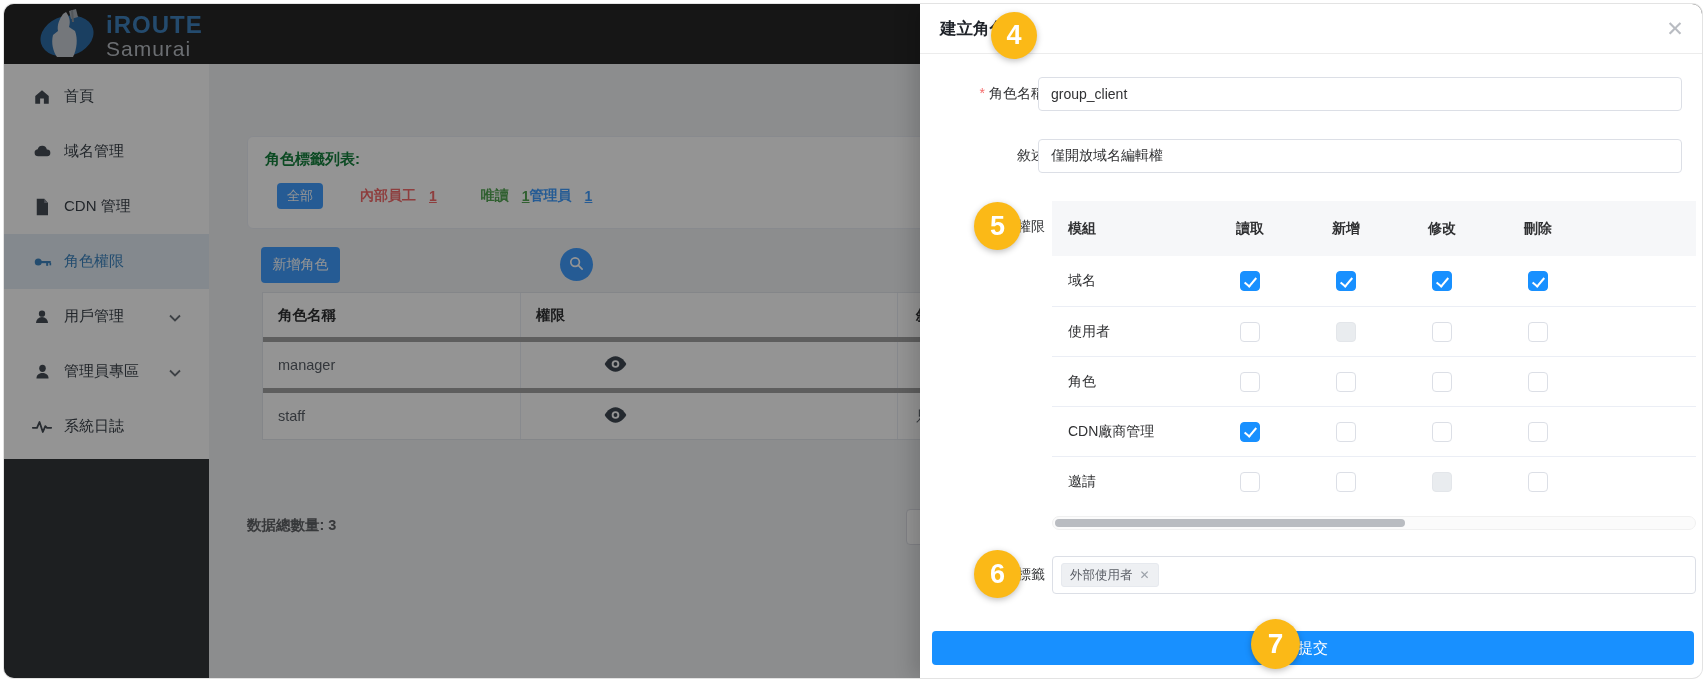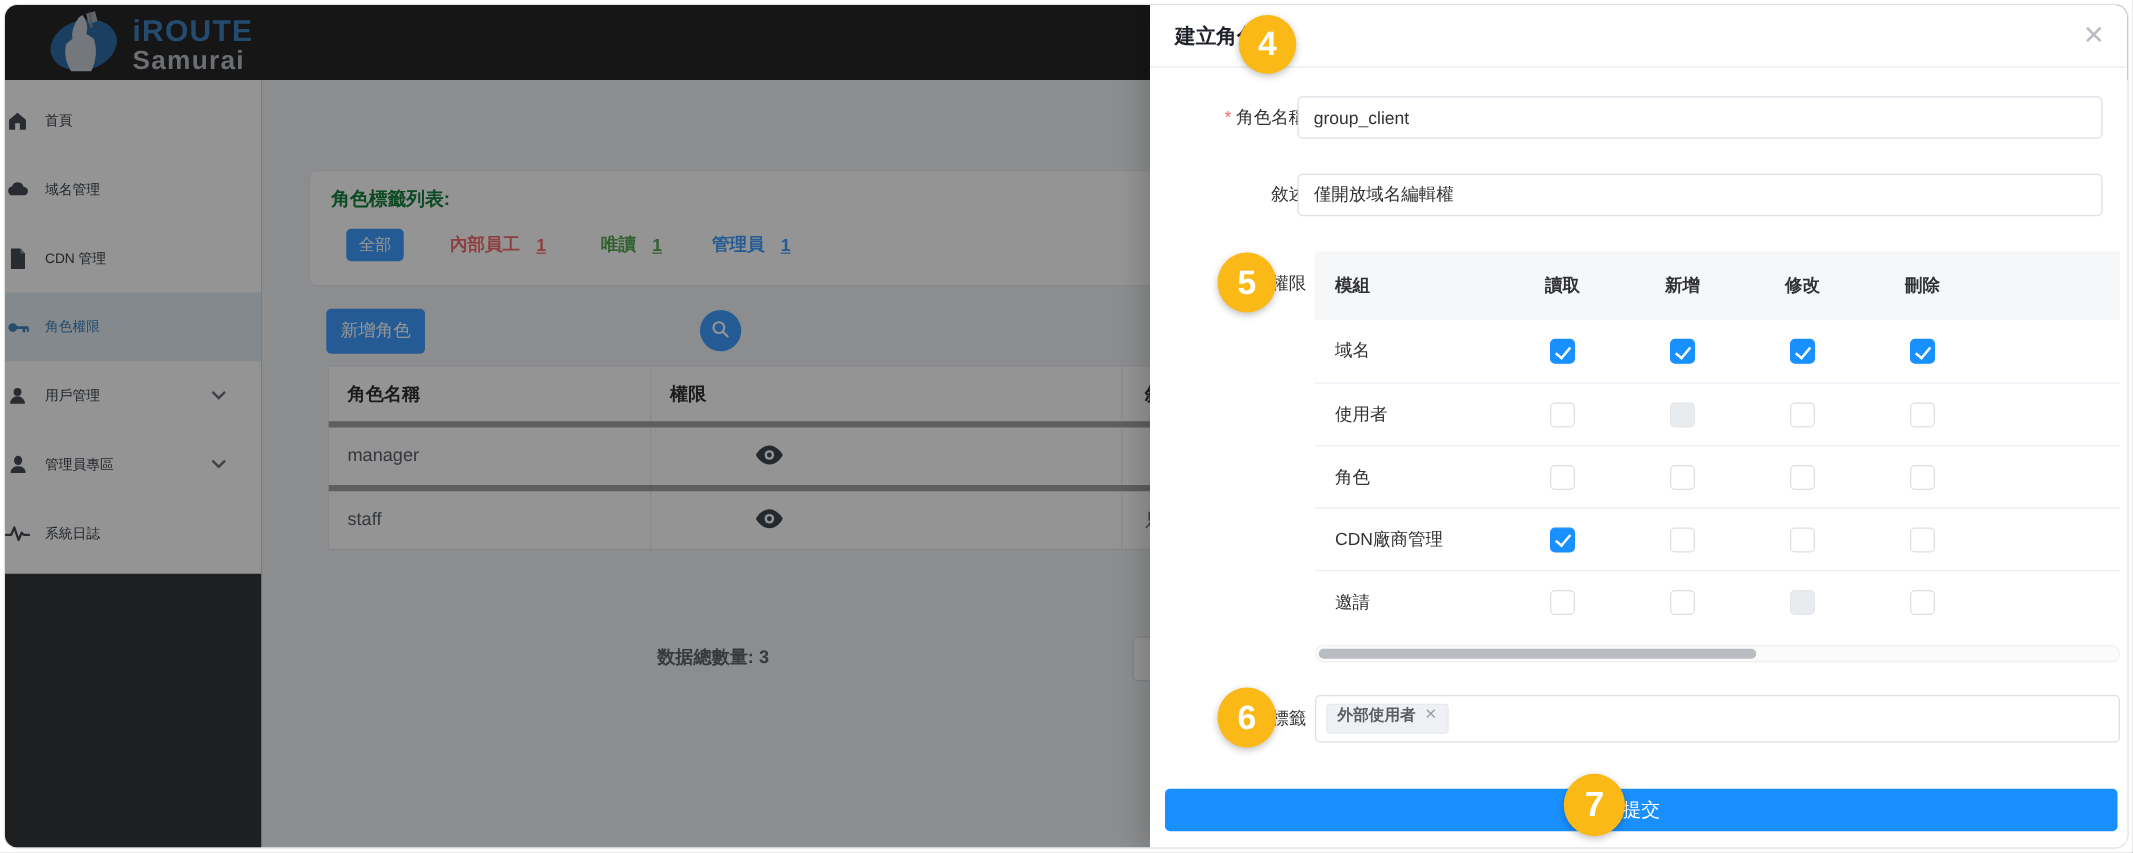--- a/index.html
+++ b/index.html
@@ -5,57 +5,57 @@
   * { margin:0; padding:0; box-sizing:border-box; }
   html,body { width:1706px; height:682px; background:#ffffff; font-family:"Liberation Sans","DejaVu Sans",sans-serif; }
   .frame { position:relative; width:1706px; height:682px; background:#fff; }
   .screen { position:absolute; left:4px; top:4px; width:1698px; height:674px; border-radius:10px; overflow:hidden; background:#f2f3f5; box-shadow:0 0 0 1px #e3e3e3; }
 
   
   .app-header { position:absolute; left:0; top:0; width:100%; height:60px; background:#262626; z-index:5; }
   .logo { position:absolute; left:28px; top:4px; display:flex; align-items:center; gap:8px; }
   .logo-text { display:flex; flex-direction:column; line-height:1.05; }
   .brand1 { color:#3f82bd; font-size:24px; font-weight:bold; letter-spacing:1px; }
-  .brand2 { color:#b9bec4; font-size:21px; font-weight:bold; letter-spacing:1px; }
+  .brand2 { color:#b9bec4; font-size:21px; font-weight:normal; letter-spacing:1px; }
 
   
   .sidebar { position:absolute; left:0; top:60px; width:205px; bottom:0; background:#333639; z-index:5; }
   .side-menu { background:#ffffff; padding:5px 0; }
-  .side-item { height:55px; display:flex; align-items:center; cursor:pointer; color:#3c434b; font-size:11px; position:relative; }
+  .side-item { height:55px; display:flex; align-items:center; padding-left:28px; cursor:pointer; color:#3c434b; font-size:15px; position:relative; }
   .side-item .s-icon { width:20px; height:20px; margin-right:12px; display:flex; align-items:center; justify-content:center; }
   .side-item.active { background:#e4edf4; color:#3d84c0; }
   .side-chevron { position:absolute; right:28px; color:#6a7077; }
 
   
   .main { position:absolute; left:205px; top:60px; right:0; bottom:0; background:#f2f3f5; z-index:4; }
   .tag-card { position:absolute; left:38px; top:72px; width:780px; height:93px; background:#fff; border:1px solid #ebeef5; border-radius:6px; }
   .tag-card-title { position:absolute; left:17px; top:13px; font-size:15px; font-weight:bold; color:#15803d; }
   .chip-row { position:absolute; left:0; top:46px; width:100%; display:flex; align-items:center; }
   .chip-all { margin-left:29px; width:46px; height:26px; background:#409EFF; color:#fff; border-radius:4px; display:flex; align-items:center; justify-content:center; font-size:13px; cursor:pointer; }
   .filter-group { display:flex; align-items:center; cursor:pointer; }
-  .fg1 { margin-left:37px; } .fg2 { margin-left:44px; } .fg3 { margin-left:40px; }
+  .fg1 { margin-left:37px; } .fg2 { margin-left:44px; } .fg3 { }
   .filter-label { font-size:14px; font-weight:bold; }
   .filter-count { font-size:14px; font-weight:bold; text-decoration:underline; margin-left:13px; }
   .c-red { color:#F56C6C; } .c-green { color:#53A653; } .c-blue { color:#409EFF; }
 
   .toolbar-add { position:absolute; left:52px; top:183px; width:79px; height:36px; background:#409EFF; border:none; color:#fff; font-size:14px; border-radius:4px; cursor:pointer; }
   .toolbar-search { position:absolute; left:138px; top:185px; width:205px; height:33px; border:1px solid #dcdfe6; border-radius:4px; background:#fff; padding:0 12px; font-size:14px; color:#303133; }
   .toolbar-search::placeholder { color:#b6bac2; }
   .toolbar-search-btn { position:absolute; left:351px; top:184px; width:33px; height:33px; border-radius:50%; background:#409EFF; border:none; display:flex; align-items:center; justify-content:center; cursor:pointer; }
 
   .role-table { position:absolute; left:53px; top:228px; width:765px; background:#fff; border:1px solid #e4e7ed; border-bottom:1px solid #e4e7ed; }
   .t-row { display:flex; }
   .t-head { height:44px; align-items:center; font-weight:bold; color:#303133; font-size:14.5px; }
   .t-body { height:51px; align-items:center; color:#5a6068; font-size:14.5px; border-top:5px solid #a3a3a3; }
   .t-col1 { width:257px; padding-left:15px; }
   .t-col2 { width:377px; padding-left:15px; border-left:1px solid #ebeef5; align-self:stretch; display:flex; align-items:center; }
   .t-col3 { flex:1; padding-left:18px; border-left:1px solid #ebeef5; align-self:stretch; display:flex; align-items:center; }
   .eye-btn { margin-left:68px; background:none; border:none; cursor:pointer; display:flex; align-items:center; }
 
-  .total-label { position:absolute; left:38px; top:452px; width:647px; text-align:center; font-size:14.5px; font-weight:bold; color:#606266; }
+  .total-label { position:absolute; left:38px; top:452px; width:647px; text-align:left; font-size:14.5px; font-weight:bold; color:#606266; }
   .page-prev { position:absolute; left:697px; top:445px; width:40px; height:36px; background:#fff; border:1px solid #dcdfe6; border-radius:4px; color:#606266; font-size:17px; cursor:pointer; }
 
   
   .overlay { position:absolute; left:0; top:0; width:916px; height:100%; background:rgba(0,0,0,0.42); z-index:40; }
 
   
   .drawer { position:absolute; left:916px; top:0; right:0; height:100%; background:#fff; z-index:60; box-shadow:-8px 0 18px rgba(0,0,0,0.15); }
   .drawer-header { position:absolute; left:0; top:0; width:100%; height:50px; border-bottom:1px solid #ececec; }
   .drawer-title { position:absolute; left:20px; top:14px; font-size:16.5px; font-weight:bold; color:#1f2329; }
   .drawer-close { position:absolute; right:14px; top:12px; width:26px; height:26px; background:none; border:none; cursor:pointer; color:#b9bcc2; font-size:21px; line-height:26px; }
@@ -75,21 +75,21 @@
   .pcol { width:96px; display:flex; justify-content:center; }
   .cb { width:20px; height:20px; border-radius:4px; border:1px solid #dcdfe6; background:#fff; position:relative; cursor:pointer; }
   .cb-checked { background:#1890ff; border-color:#1890ff; }
   .cb-checked::after { content:""; position:absolute; left:6px; top:2.5px; width:5px; height:10px; border:solid #fff; border-width:0 2.5px 2.5px 0; transform:rotate(40deg); }
   .cb-disabled { background:#e9ecef; border-color:#e3e6ea; cursor:not-allowed; }
 
   .perm-scrollbar { position:absolute; left:132px; top:512px; width:644px; height:14px; background:#fbfbfb; border:1px solid #f0f0f0; border-radius:7px; }
   .perm-scroll-thumb { position:absolute; left:2px; top:2px; width:350px; height:8px; background:#b9bcc1; border-radius:4px; cursor:grab; }
 
   .tags-input { position:absolute; left:132px; top:552px; width:644px; height:38px; border:1px solid #dcdfe6; border-radius:4px; background:#fff; display:flex; align-items:center; padding-left:8px; cursor:text; }
-  .tag-chip { height:24px; background:#eef0f3; border:1px solid #e6e9ee; border-radius:3px; display:flex; align-items:flex-start; padding:0 8px; font-size:12.5px; color:#5a5e66;font-weight:bold; }
+  .tag-chip { height:24px; background:#eef0f3; border:1px solid #e6e9ee; border-radius:3px; display:flex; align-items:center; padding:0 8px; font-size:12.5px; color:#5a5e66; }
   .tag-chip-x { margin-left:7px; color:#9aa0a8; font-size:12px; cursor:pointer; }
 
   .submit-btn { position:absolute; left:12px; top:627px; width:762px; height:34px; background:#1890ff; border:none; border-radius:4px; color:#fff; font-size:15px; cursor:pointer; }
 
   
   .ann { position:absolute; border-radius:50%; background:#FBB917; color:#fff; font-weight:bold; display:flex; align-items:center; justify-content:center; z-index:100; box-shadow:0 2px 6px rgba(0,0,0,0.25); }
   .ann4 { left:987px; top:8px;  width:46px; height:47px; font-size:27px; }
   .ann5 { left:970px; top:198px; width:47px; height:48px; font-size:27px; }
   .ann6 { left:970px; top:546px; width:47px; height:48px; font-size:27px; }
   .ann7 { left:1247px; top:615px; width:49px; height:50px; font-size:28px; }

